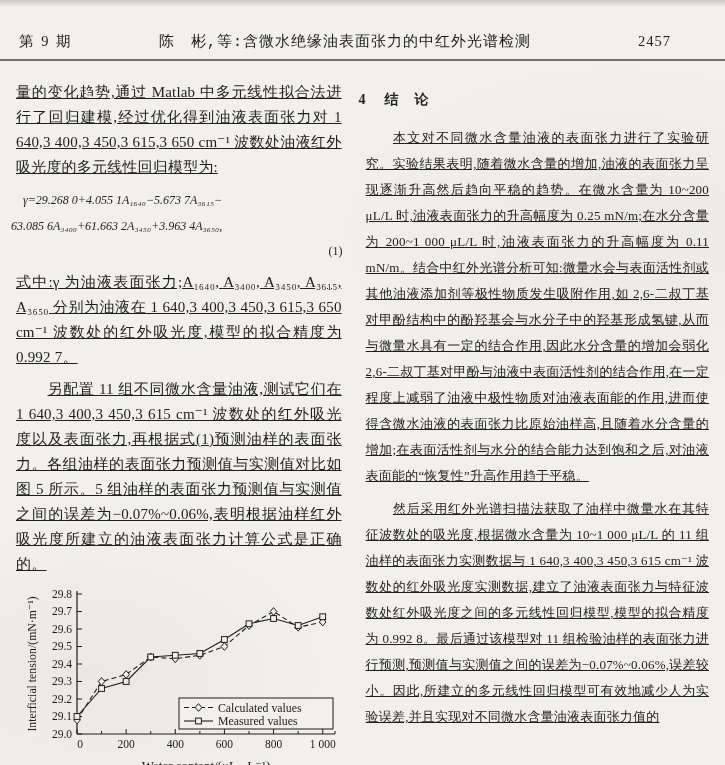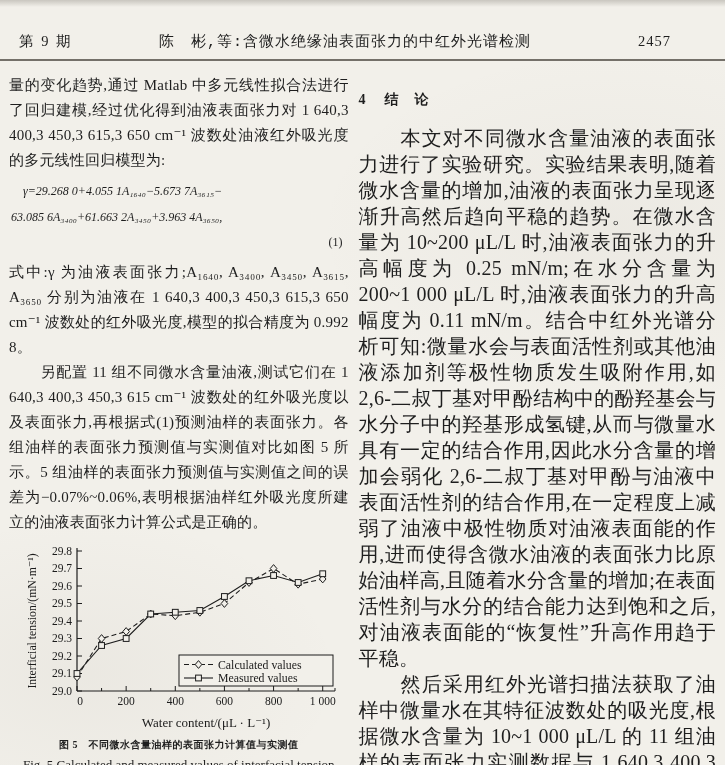--- a/index.html
+++ b/index.html
@@ -26,24 +26,24 @@
   }
   .issue{flex:0 0 120px;letter-spacing:2px;padding-left:10px;}
   .runtitle{flex:1;text-align:center;font-size:15px;letter-spacing:1px;font-family:Liberation Mono, monospace;}
   .pageno{flex:0 0 120px;text-align:right;padding-right:45px;letter-spacing:1px;}
   .rule{height:2px;background:#4a463e;margin:8px -9px 0 -9px;opacity:.75;}
   main.cols{display:flex;gap:10px;margin-top:12px;}
   .col{min-width:0;}
   .col.left{width:344px;}
   .col.right{width:362px;}
   .body-p{
-    margin:0;text-align:justify;
-    font-size:15px;line-height:25px;letter-spacing:.2px;
+    margin:7px;text-align:justify;
+    font-size:15px;line-height:25px;letter-spacing:.2px;text-decoration:underline;
   }
-  .col.right .body-p{font-size:20px;line-height:26px;}
+  .col.right .body-p{font-size:13px;line-height:26px;}
   .indent{text-indent:2.1em;}
   .equation{margin:5px 0 6px 0;font-size:12px;line-height:26px;font-style:italic;}
   .eq-line{padding-left:14px;}
   .eq-line + .eq-line{padding-left:2px;}
   .eq-num{font-style:normal;text-align:right;padding-right:6px;line-height:24px;}
   figure{margin:6px 0 0 0;}
   figure svg{display:block;margin-left:14px;}
   svg text{font-family:"Liberation Serif","DejaVu Serif",serif;}
   figcaption .cap-zh{
     text-align:center;font-size:10px;font-weight:600;
@@ -73,21 +73,21 @@
 
     <section class="col left">
       <p class="body-p">量的变化趋势,通过 Matlab 中多元线性拟合法进行了回归建模,经过优化得到油液表面张力对 1 640,3 400,3 450,3 615,3 650 cm⁻¹ 波数处油液红外吸光度的多元线性回归模型为:</p>
 
       <div class="equation">
         <div class="eq-line">γ=29.268 0+4.055 1A₁₆₄₀−5.673 7A₃₆₁₅−</div>
         <div class="eq-line">63.085 6A₃₄₀₀+61.663 2A₃₄₅₀+3.963 4A₃₆₅₀,</div>
         <div class="eq-num">(1)</div>
       </div>
 
-      <p class="body-p">式中:γ 为油液表面张力;A₁₆₄₀, A₃₄₀₀, A₃₄₅₀, A₃₆₁₅, A₃₆₅₀ 分别为油液在 1 640,3 400,3 450,3 615,3 650 cm⁻¹ 波数处的红外吸光度,模型的拟合精度为 0.992 8。</p>
+      <p class="body-p">式中:γ 为油液表面张力;A₁₆₄₀, A₃₄₀₀, A₃₄₅₀, A₃₆₁₅, A₃₆₅₀ 分别为油液在 1 640,3 400,3 450,3 615,3 650 cm⁻¹ 波数处的红外吸光度,模型的拟合精度为 0.992 7。</p>
       <p class="body-p indent">另配置 11 组不同微水含量油液,测试它们在 1 640,3 400,3 450,3 615 cm⁻¹ 波数处的红外吸光度以及表面张力,再根据式(1)预测油样的表面张力。各组油样的表面张力预测值与实测值对比如图 5 所示。5 组油样的表面张力预测值与实测值之间的误差为−0.07%~0.06%,表明根据油样红外吸光度所建立的油液表面张力计算公式是正确的。</p>
 
       <figure>
         <svg width="324" height="192" viewBox="0 0 324 192">
             <line x1="54" y1="7" x2="54" y2="150" stroke="#1c1c1c" stroke-width="1.2"></line>
             <line x1="54" y1="150" x2="312" y2="150" stroke="#1c1c1c" stroke-width="1.2"></line>
             <line x1="54" y1="150" x2="59" y2="150" stroke="#1c1c1c" stroke-width="1"></line>
             <text x="49" y="153.8" text-anchor="end" font-size="11.5" fill="#1b1b1b">29.0</text>
             <line x1="54" y1="132.49999999999977" x2="59" y2="132.49999999999977" stroke="#1c1c1c" stroke-width="1"></line>
             <text x="49" y="136.29999999999978" text-anchor="end" font-size="11.5" fill="#1b1b1b">29.1</text>

